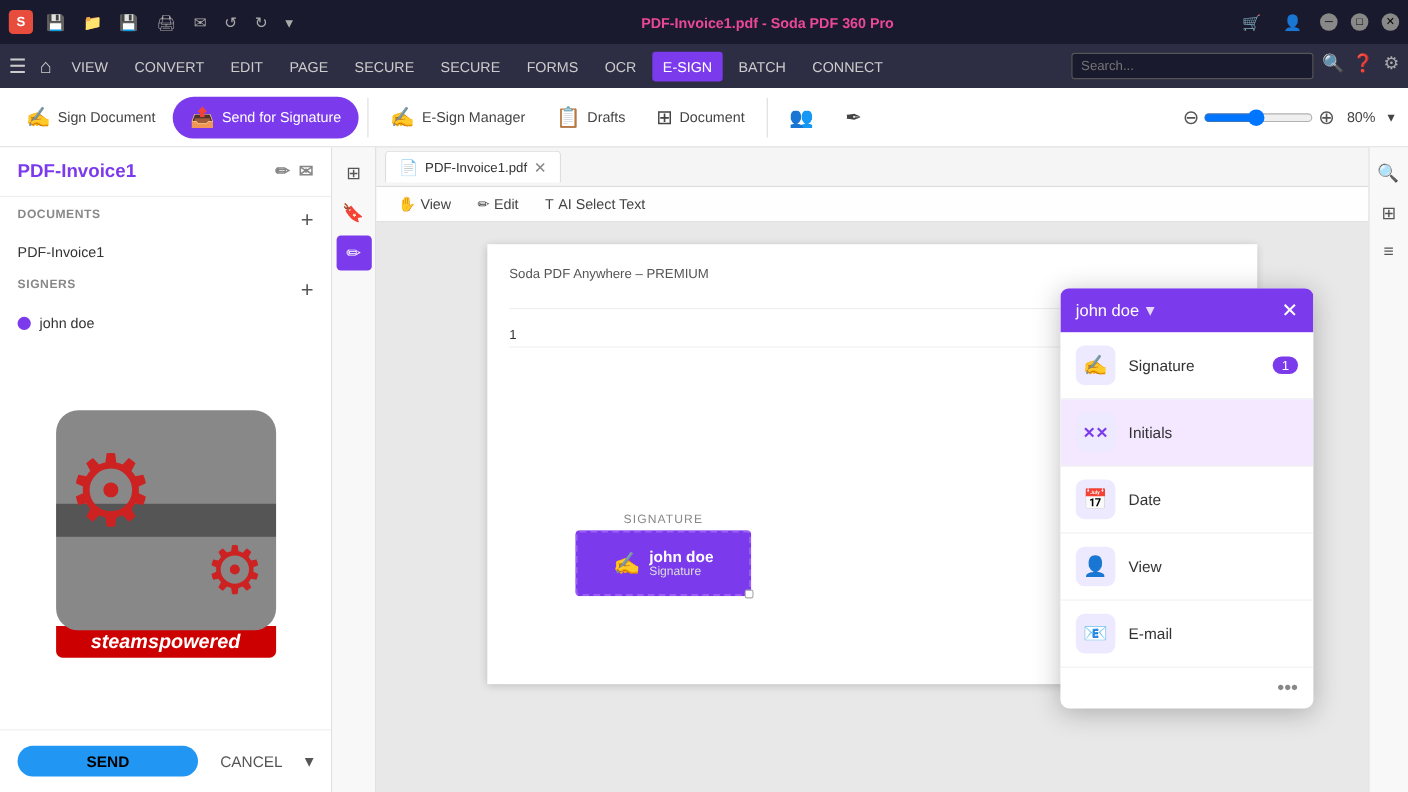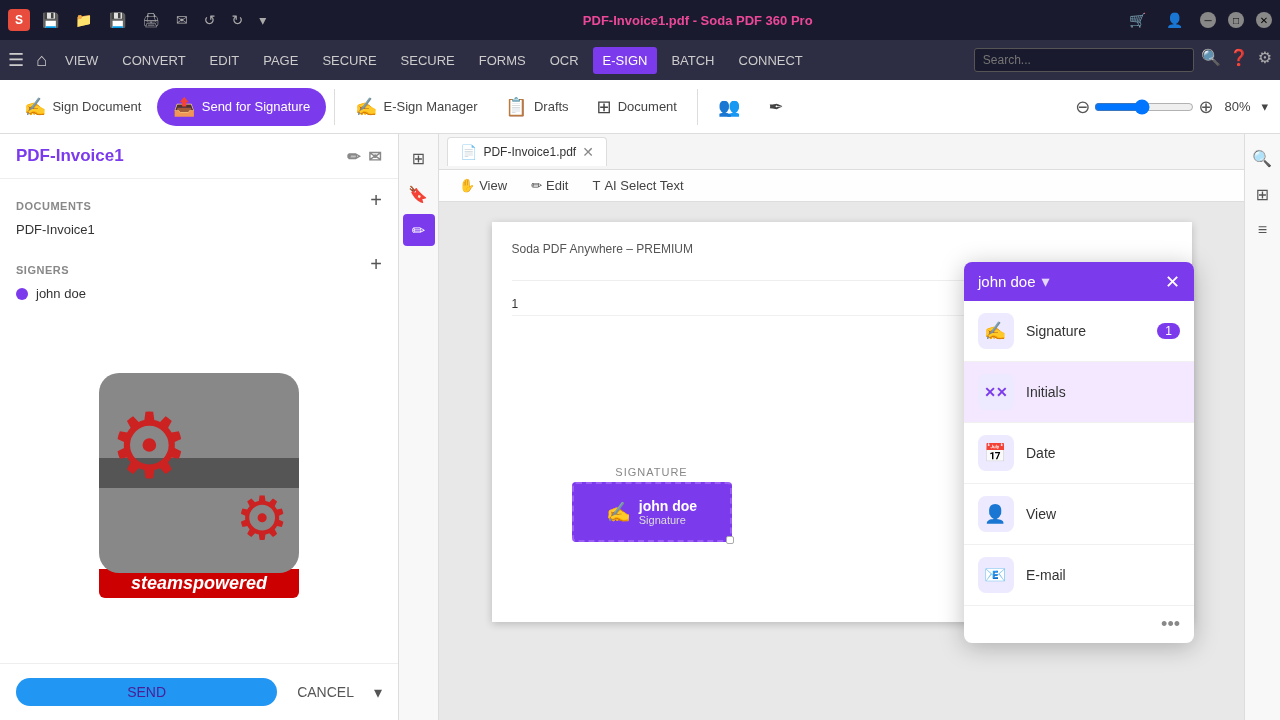--- a/index.html
+++ b/index.html
@@ -93,42 +93,42 @@
     .zoom-dropdown { background: none; border: none; font-size: 13px; color: #444; cursor: pointer; }
 
     
     .main-layout {
       display: flex;
       height: calc(720px - 40px - 40px - 54px);
     }
 
     
     .sidebar-left {
-      width: 399px;
+      width: 302px;
       background: #fff;
       border-right: 1px solid #ddd;
       display: flex;
       flex-direction: column;
     }
     .sidebar-title {
       padding: 12px 16px;
       font-size: 17px;
       font-weight: bold;
       color: #7c3aed;
       border-bottom: 1px solid #eee;
       display: flex;
       align-items: center;
       justify-content: space-between;
     }
     .sidebar-title-icons { display: flex; gap: 8px; }
     .sidebar-title-icon { font-size: 16px; color: #888; cursor: pointer; }
     .sidebar-section {
       padding: 10px 16px 4px;
       display: flex;
-      align-items: flex-end;
+      align-items: flex-start;
       justify-content: space-between;
     }
     .sidebar-section-label { font-size: 11px; font-weight: bold; color: #888; letter-spacing: 0.5px; }
     .sidebar-add-btn { background: none; border: none; cursor: pointer; font-size: 20px; color: #555; }
     .sidebar-doc-item {
       padding: 6px 16px;
       font-size: 13px;
       color: #333;
       cursor: pointer;
     }
@@ -196,26 +196,26 @@
     }
     .sidebar-bottom {
       padding: 12px 16px;
       display: flex;
       gap: 8px;
       align-items: center;
       border-top: 1px solid #eee;
     }
     .send-big-btn {
       background: #2196F3;
-      color: #4c1d95;
+      color: #000000;
       border: none;
       border-radius: 20px;
       padding: 6px 24px;
       font-size: 14px;
-      font-weight: normal;
+      font-weight: bold;
       cursor: pointer;
       flex: 1;
     }
     .cancel-btn {
       background: none;
       border: none;
       color: #555;
       font-size: 14px;
       cursor: pointer;
       padding: 8px 12px;

